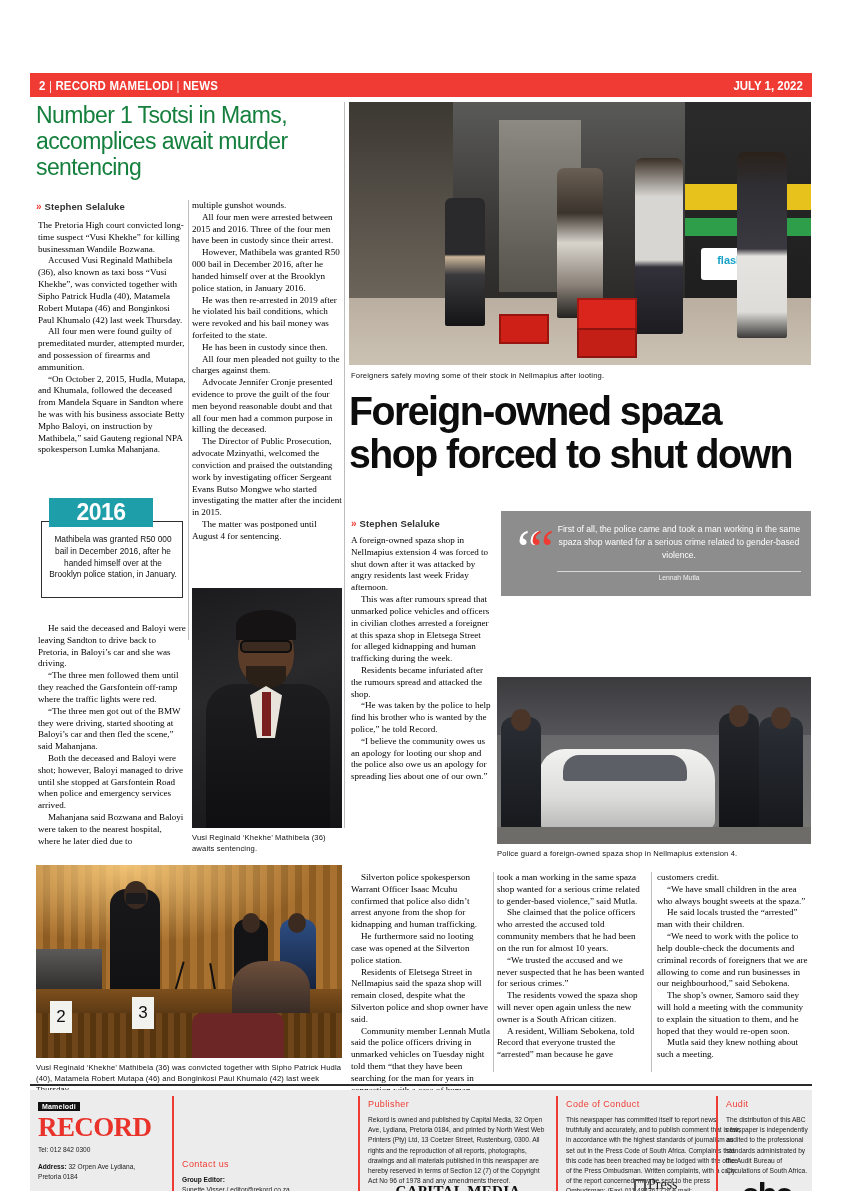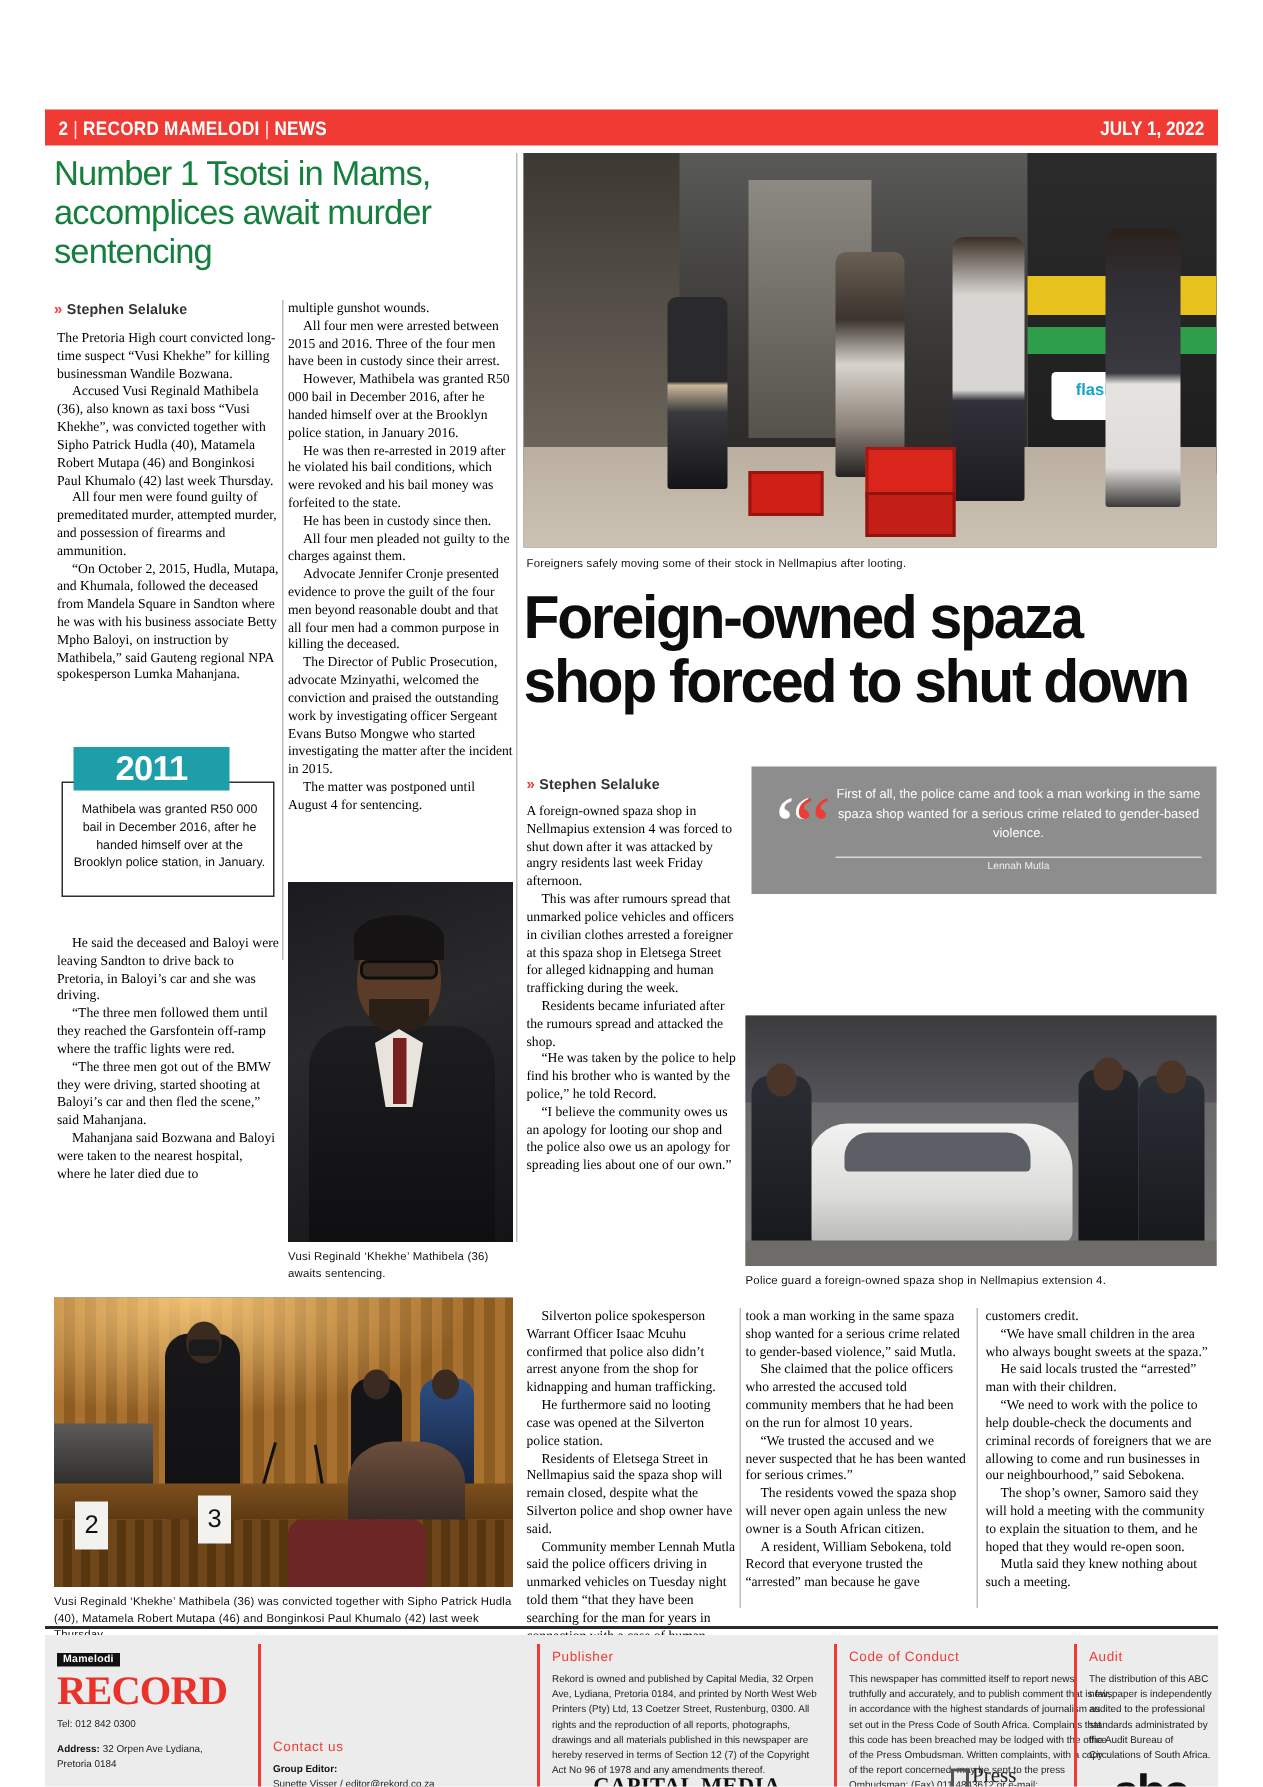--- a/index.html
+++ b/index.html
@@ -173,28 +173,29 @@
   </div>
 
   <div class="col c1a">
     <p class="noind">The Pretoria High court convicted long-time suspect “Vusi Khekhe” for killing businessman Wandile Bozwana.</p>
     <p>Accused Vusi Reginald Mathibela (36), also known as taxi boss “Vusi Khekhe”, was convicted together with Sipho Patrick Hudla (40), Matamela Robert Mutapa (46) and Bonginkosi Paul Khumalo (42) last week Thursday.</p>
     <p>All four men were found guilty of premeditated murder, attempted murder, and possession of firearms and ammunition.</p>
     <p>“On October 2, 2015, Hudla, Mutapa, and Khumala, followed the deceased from Mandela Square in Sandton where he was with his business associate Betty Mpho Baloyi, on instruction by Mathibela,” said Gauteng regional NPA spokesperson Lumka Mahanjana.</p>
   </div>
 
   <div class="callout">
-    <div class="yr">2011</div>
+    <div class="yr">2016</div>
     <div class="txt">Mathibela was granted R50 000 bail in December 2016, after he handed himself over at the Brooklyn police station, in January.</div>
   </div>
 
   <div class="col c1b">
     <p>He said the deceased and Baloyi were leaving Sandton to drive back to Pretoria, in Baloyi’s car and she was driving.</p>
     <p>“The three men followed them until they reached the Garsfontein off-ramp where the traffic lights were red.</p>
     <p>“The three men got out of the BMW they were driving, started shooting at Baloyi’s car and then fled the scene,” said Mahanjana.</p>
+    <p>Both the deceased and Baloyi were shot; however, Baloyi managed to drive until she stopped at Garsfontein Road when police and emergency services arrived.</p>
     <p>Mahanjana said Bozwana and Baloyi were taken to the nearest hospital, where he later died due to</p>
   </div>
 
   <div class="col c2a">
     <p class="noind">multiple gunshot wounds.</p>
     <p>All four men were arrested between 2015 and 2016. Three of the four men have been in custody since their arrest.</p>
     <p>However, Mathibela was granted R50 000 bail in December 2016, after he handed himself over at the Brooklyn police station, in January 2016.</p>
     <p>He was then re-arrested in 2019 after he violated his bail conditions, which were revoked and his bail money was forfeited to the state.</p>
     <p>He has been in custody since then.</p>
     <p>All four men pleaded not guilty to the charges against them.</p>

